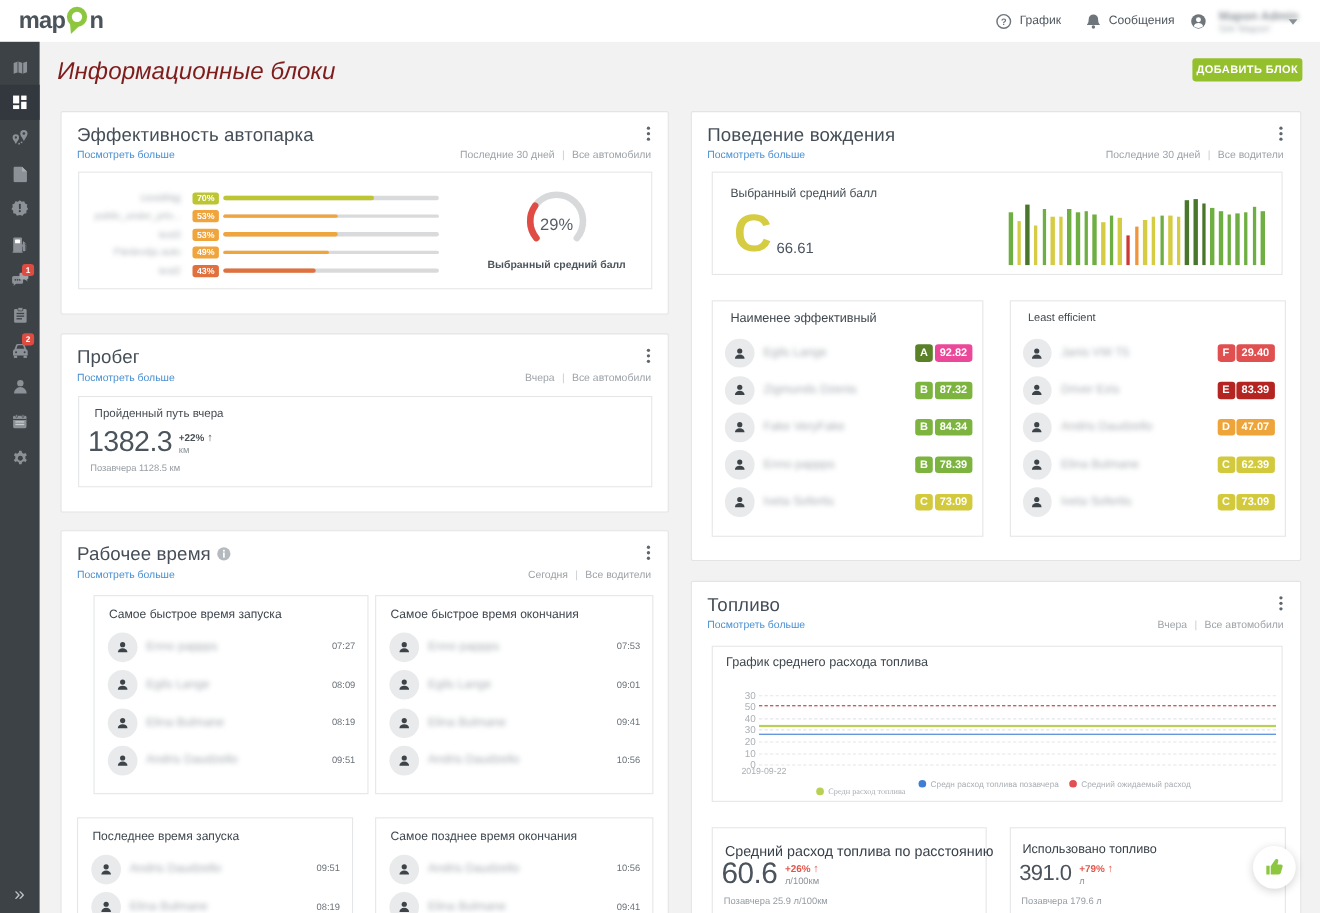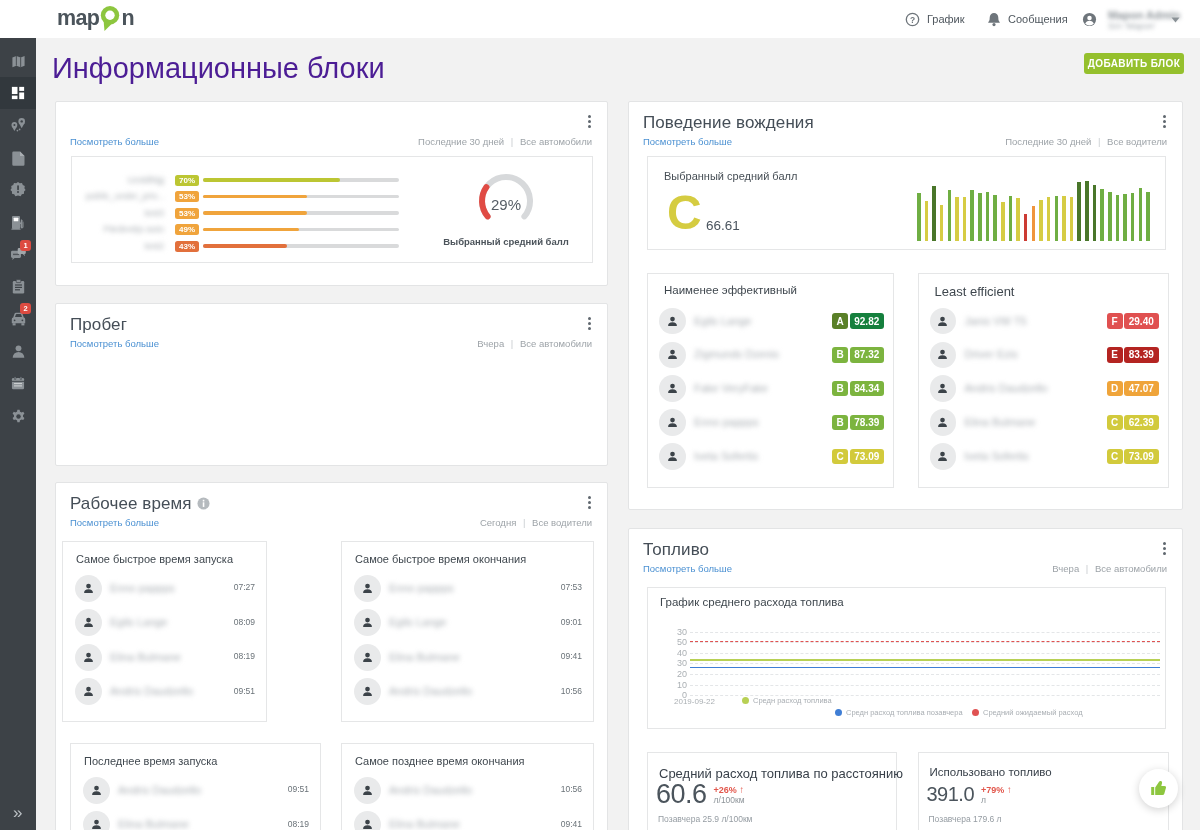--- a/index.html
+++ b/index.html
@@ -1,27 +1,27 @@
 <!DOCTYPE html>
 <html lang="ru"><head>
 <meta charset="utf-8">
 <title>Информационные блоки</title>
 <style>
 *{margin:0;padding:0;box-sizing:border-box;font-family:"Liberation Sans",sans-serif;}
 html,body{width:1200px;height:830px;overflow:hidden;background:#f2f2f2;position:relative;}
 .abs{position:absolute;}
 .topbar{position:absolute;left:0;top:0;width:1200px;height:38px;background:#fff;z-index:5;}
-.logo{position:absolute;left:17px;top:5px;display:flex;align-items:flex-end;margin-left:40px;}
+.logo{position:absolute;left:17px;top:5px;display:flex;align-items:flex-end;}
 .logo .t{font-size:21.5px;font-weight:bold;color:#4b545b;letter-spacing:-0.6px;line-height:27px;}
 .tr-item{position:absolute;top:0;height:38px;display:flex;align-items:center;gap:7px;font-size:11px;color:#4f575e;}
 .sidebar{position:absolute;left:0;top:38px;width:36px;height:792px;background:#3d4247;z-index:6;}
 .slot{position:absolute;left:0;width:36px;height:32px;display:flex;align-items:center;justify-content:center;}
 .slot.active{background:#32383d;}
 .sbadge{position:absolute;width:11px;height:11px;background:#dd4b41;border-radius:3px;color:#fff;font-size:7.5px;font-weight:bold;display:flex;align-items:center;justify-content:center;z-index:2;}
-.pgtitle{position:absolute;left:52px;top:52px;font-size:29px;color:#4c1d95;}
+.pgtitle{position:absolute;left:52px;top:52px;font-size:22px;color:#7f1d1d;font-style:italic;}
 .addbtn{position:absolute;left:1084px;top:53px;width:100px;height:21px;background:#95c02d;border-radius:3px;color:#fff;font-size:10px;font-weight:bold;letter-spacing:0.4px;display:flex;align-items:center;justify-content:center;}
 .card{position:absolute;background:#fff;border:1px solid #e3e4e5;border-radius:2px;}
 .ct{position:absolute;left:14px;top:10.5px;font-size:17px;line-height:20px;color:#454e57;letter-spacing:0.1px;}
 .link{position:absolute;left:14px;top:34px;font-size:9.5px;color:#4a90d2;}
 .meta{position:absolute;right:15px;top:34px;font-size:9.5px;color:#9da3a8;}
 .meta .sep{color:#c9cdd0;padding:0 4px;}
 .dots{position:absolute;right:16px;top:13px;display:flex;flex-direction:column;gap:2.2px;align-items:center;}
 .dots i{width:3px;height:3px;border-radius:50%;background:#5f676e;}
 .ibox{position:absolute;background:#fff;border:1px solid #e5e6e7;}
 .blur{filter:blur(2.6px);color:#a9aeb3;}
@@ -182,20 +182,21 @@
         <path d="M6.8 0.8 h2.4 l0.4 2 a5.6 5.6 0 0 1 1.6 0.9 l1.9 -0.7 l1.2 2.1 -1.5 1.4 a5.6 5.6 0 0 1 0 1.8 l1.5 1.4 -1.2 2.1 -1.9 -0.7 a5.6 5.6 0 0 1 -1.6 0.9 l-0.4 2 h-2.4 l-0.4 -2 a5.6 5.6 0 0 1 -1.6 -0.9 l-1.9 0.7 -1.2 -2.1 1.5 -1.4 a5.6 5.6 0 0 1 0 -1.8 L1.7 5.1 l1.2 -2.1 1.9 0.7 a5.6 5.6 0 0 1 1.6 -0.9 Z" fill="#8b9196"></path>
         <circle cx="8" cy="8" r="2.4" fill="#3d4247"></circle>
       </svg>
     </div>
   <div class="abs" style="left:13px;top:765px;font-size:17px;color:#bdc2c6;">»</div>
 </div>
 <div class="pgtitle">Информационные блоки</div>
 <div class="addbtn">ДОБАВИТЬ БЛОК</div>
 
 <div class="card" style="left:55px;top:101px;width:553px;height:185px;">
+  <div class="ct">Эффективность автопарка</div>
   <div class="dots">
       <i></i>
       <i></i>
       <i></i>
     </div>
   <div class="link">Посмотреть больше</div>
   <div class="meta">Последние 30 дней <span class="sep">|</span> Все автомобили</div>
   <div class="ibox" style="left:15px;top:54px;width:522px;height:107px;">
     <div class="blabel blur" style="right:428px;top:18px;">Uzsldhlgj</div>
     <div class="blabel blur" style="right:428px;top:34px;">public_under_priv...</div>
@@ -228,36 +229,47 @@
 
 <div class="card" style="left:55px;top:303px;width:553px;height:163px;">
   <div class="ct">Пробег</div>
   <div class="dots">
       <i></i>
       <i></i>
       <i></i>
     </div>
   <div class="link">Посмотреть больше</div>
   <div class="meta">Вчера <span class="sep">|</span> Все автомобили</div>
+  <div class="ibox" style="left:15px;top:56px;width:522px;height:83px;">
+    <div class="abs" style="left:14px;top:9px;font-size:10.5px;color:#454d54;">Пройденный путь вчера</div>
+    <div class="abs" style="left:8px;top:26px;display:flex;align-items:flex-start;">
+      <span class="bignum">1382.3</span>
+      <span style="margin-left:6px;margin-top:6px;display:flex;flex-direction:column;">
+        <span class="pct" style="color:#4b5258;">+22% <span style="font-size:10px;">↑</span></span>
+        <span class="unit">км</span>
+      </span>
+    </div>
+    <div class="prev" style="left:10px;top:59px;">Позавчера 1128.5 км</div>
+  </div>
 </div>
 
 <div class="card" style="left:55px;top:482px;width:553px;height:418px;">
   <div class="ct">Рабочее время <svg width="13" height="13" viewBox="0 0 14 14" style="vertical-align:-1px;">
         <circle cx="7" cy="7" r="6.5" fill="#b5babe"></circle>
         <rect x="6.2" y="5.7" width="1.7" height="5" fill="#fff"></rect>
         <rect x="6.2" y="3" width="1.7" height="1.8" fill="#fff"></rect>
       </svg></div>
   <div class="dots">
       <i></i>
       <i></i>
       <i></i>
     </div>
   <div class="link">Посмотреть больше</div>
   <div class="meta">Сегодня <span class="sep">|</span> Все водители</div>
-  <div class="ibox" style="left:6px;top:58px;width:205px;height:181px;">
+  <div class="ibox" style="left:29px;top:58px;width:250px;height:181px;">
     <div class="bh">Самое быстрое время запуска</div>
     <div class="av" style="left:11.5px;top:32.5px;width:27px;height:27px;">
         <svg width="13" height="13" viewBox="0 0 16 16">
           <circle cx="8" cy="5" r="2.9" fill="#3c4349"></circle>
           <path d="M2.6 13.6 a5.4 4.6 0 0 1 10.8 0 Z" fill="#3c4349"></path>
         </svg>
       </div>
     <div class="nm blur" style="left:47px;top:39.5px;">Enno pappps</div>
     <div class="tm" style="top:40px;">07:27</div>
     <div class="av" style="left:11.5px;top:67.0px;width:27px;height:27px;">
@@ -412,21 +424,21 @@
   <div class="ibox" id="lbox1" style="left:18px;top:171px;width:247px;height:215px;">
     <div class="bh" style="left:16px;top:10px;font-size:11.5px;">Наименее эффективный</div>
     <div class="av" style="left:11px;top:33.8px;width:26.5px;height:26.5px;">
         <svg width="13" height="13" viewBox="0 0 16 16">
           <circle cx="8" cy="5" r="2.9" fill="#3c4349"></circle>
           <path d="M2.6 13.6 a5.4 4.6 0 0 1 10.8 0 Z" fill="#3c4349"></path>
         </svg>
       </div>
     <div class="nm blur" style="left:46px;top:40.5px;">Egils Lange</div>
     <div class="gb" style="right:45px;top:39.3px;width:16px;background:#5a8028;">A</div>
-    <div class="gb" style="right:9px;top:39.3px;width:34.5px;background:#15803d;">92.82</div>
+    <div class="gb" style="right:9px;top:39.3px;width:34.5px;background:#ec4899;">92.82</div>
     <div class="av" style="left:11px;top:67.6px;width:26.5px;height:26.5px;">
         <svg width="13" height="13" viewBox="0 0 16 16">
           <circle cx="8" cy="5" r="2.9" fill="#3c4349"></circle>
           <path d="M2.6 13.6 a5.4 4.6 0 0 1 10.8 0 Z" fill="#3c4349"></path>
         </svg>
       </div>
     <div class="nm blur" style="left:46px;top:74.3px;">Zigmunds Dzenis</div>
     <div class="gb" style="right:45px;top:73.1px;width:16px;background:#7cb43f;">B</div>
     <div class="gb" style="right:9px;top:73.1px;width:34.5px;background:#7cb43f;">87.32</div>
     <div class="av" style="left:11px;top:101.39999999999999px;width:26.5px;height:26.5px;">
@@ -451,21 +463,21 @@
         <svg width="13" height="13" viewBox="0 0 16 16">
           <circle cx="8" cy="5" r="2.9" fill="#3c4349"></circle>
           <path d="M2.6 13.6 a5.4 4.6 0 0 1 10.8 0 Z" fill="#3c4349"></path>
         </svg>
       </div>
     <div class="nm blur" style="left:46px;top:175.7px;">Iveta Sofertis</div>
     <div class="gb" style="right:45px;top:174.5px;width:16px;background:#d2ca3c;">C</div>
     <div class="gb" style="right:9px;top:174.5px;width:34.5px;background:#d2ca3c;">73.09</div>
   </div>
   <div class="ibox" id="lbox2" style="left:288.5px;top:171px;width:251px;height:215px;">
-    <div class="bh" style="left:16px;top:10px;font-size:13px;">Least efficient</div>
+    <div class="bh" style="left:16px;top:10px;font-size:10px;">Least efficient</div>
     <div class="av" style="left:11px;top:33.8px;width:26.5px;height:26.5px;">
         <svg width="13" height="13" viewBox="0 0 16 16">
           <circle cx="8" cy="5" r="2.9" fill="#3c4349"></circle>
           <path d="M2.6 13.6 a5.4 4.6 0 0 1 10.8 0 Z" fill="#3c4349"></path>
         </svg>
       </div>
     <div class="nm blur" style="left:46px;top:40.5px;">Janis VW T5</div>
     <div class="gb" style="right:45px;top:39.3px;width:16px;background:#e05050;">F</div>
     <div class="gb" style="right:9px;top:39.3px;width:34.5px;background:#e05050;">29.40</div>
     <div class="av" style="left:11px;top:67.6px;width:26.5px;height:26.5px;">
@@ -529,21 +541,21 @@
     <div class="grid" style="left:42px;top:54.65px;width:470px;"></div>
     <div class="grid" style="left:42px;top:65.3px;width:470px;"></div>
     <div class="grid" style="left:42px;top:75.95px;width:470px;"></div>
     <div class="grid" style="left:42px;top:86.6px;width:470px;"></div>
     <div class="grid" style="left:42px;top:97.25px;width:470px;"></div>
     <div class="grid" style="left:42px;top:107.9px;width:470px;"></div>
     <div class="abs" style="left:42px;top:53.4px;width:470px;height:0;border-top:1.6px dashed #e05252;"></div>
     <div class="abs" style="left:42px;top:71.7px;width:470px;height:1.6px;background:#b8d054;"></div>
     <div class="abs" style="left:42px;top:79.2px;width:470px;height:1.6px;background:#3f7ed5;"></div>
     <div class="abs" style="left:26px;top:109px;font-size:8px;color:#abb0b4;">2019-09-22</div>
-    <div class="leg" style="left:94px;top:108px;"><i style="background:#b8d054;"></i>Средн расход топлива</div>
+    <div class="leg" style="left:94px;top:127px;font-family:Liberation Serif, serif;"><i style="background:#b8d054;"></i>Средн расход топлива</div>
     <div class="leg" style="left:187px;top:120px;"><i style="background:#3f7ed5;"></i>Средн расход топлива позавчера</div>
     <div class="leg" style="left:324px;top:120px;"><i style="background:#e05252;"></i>Средний ожидаемый расход</div>
   </div>
   <div class="ibox" style="left:18px;top:222.5px;width:249.5px;height:122px;">
     <div class="abs" style="left:11px;top:13px;font-size:13px;color:#39414a;white-space:nowrap;">Средний расход топлива по расстоянию</div>
     <div class="abs" style="left:8px;top:27px;display:flex;align-items:flex-start;">
       <span class="bignum" style="font-size:27px;line-height:29px;">60.6</span>
       <span style="margin-left:7px;margin-top:5px;display:flex;flex-direction:column;">
         <span class="pct" style="color:#e2574c;">+26% <span style="font-size:10px;">↑</span></span>
         <span class="unit">л/100км</span>

